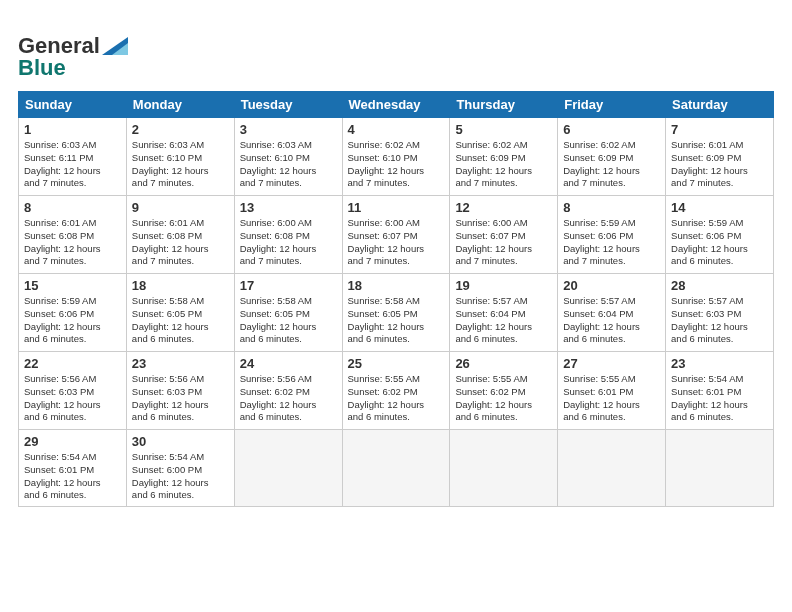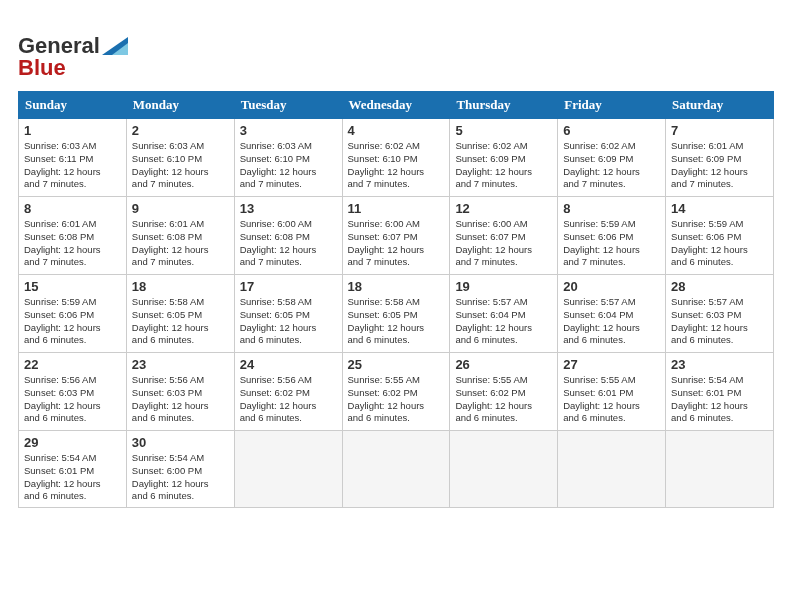--- a/index.html
+++ b/index.html
@@ -47,21 +47,20 @@
       table-layout: fixed;
     }
     thead tr th {
       background: #1a6faf;
       color: #fff;
       font-size: 13px;
       font-weight: bold;
       padding: 5px 6px;
       text-align: left;
       border: 1px solid #1a6faf;
-      font-family: Liberation Serif, serif;
     }
     tbody tr td {
       border: 1px solid #ccc;
       vertical-align: top;
       padding: 4px 5px;
       font-size: 10px;
       color: #333;
       height: 78px;
     }
     tbody tr:last-child td {
@@ -89,21 +88,21 @@
 <div class="page">
   <div class="header-area">
     <div class="logo">
       <div style="display:flex;align-items:center;gap:2px;">
         <span style="font-size:22px;font-weight:bold;color:#333;">General</span>
         <svg width="26" height="18" viewBox="0 0 26 18">
           <polygon points="0,18 26,0 26,18" fill="#1a6faf"></polygon>
           <polygon points="10,18 26,6 26,18" fill="#7ec8e3"></polygon>
         </svg>
       </div>
-      <span style="font-size:22px;font-weight:bold;color:#b91c1c;margin-top:-4px;">Blue</span>
+      <span style="font-size:22px;font-weight:bold;color:#0f766e;margin-top:-4px;">Blue</span>
     </div>
     <div class="title-area">
       <div class="cal-title"></div>
       <div class="cal-subtitle"></div>
     </div>
   </div>
 
   <table>
     <thead>
       <tr>

